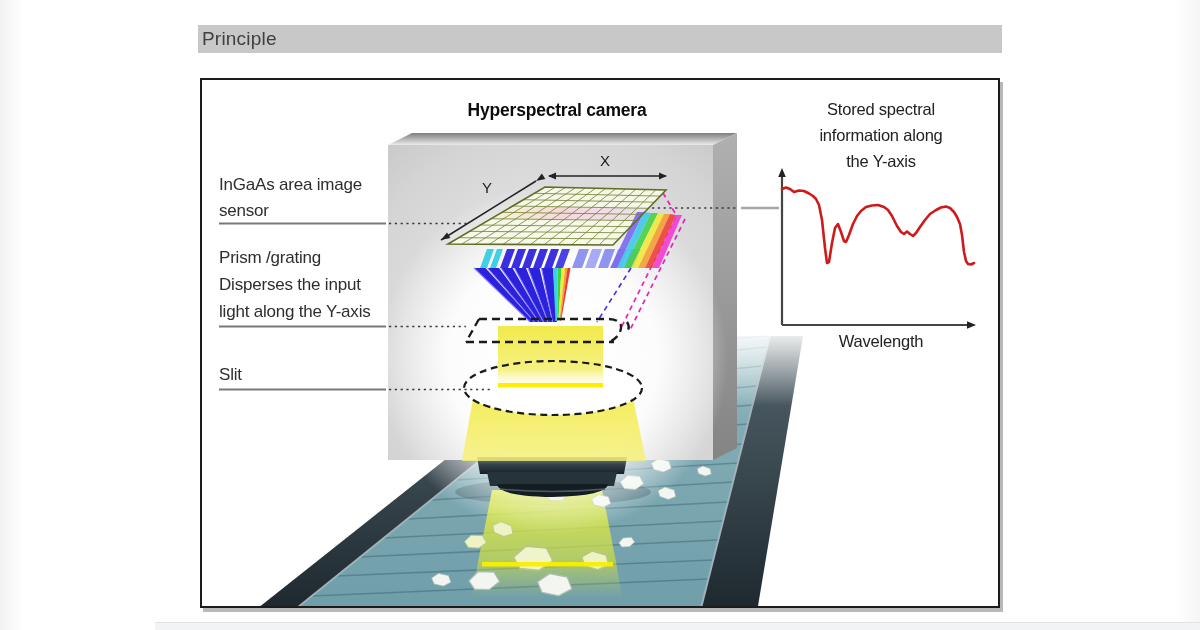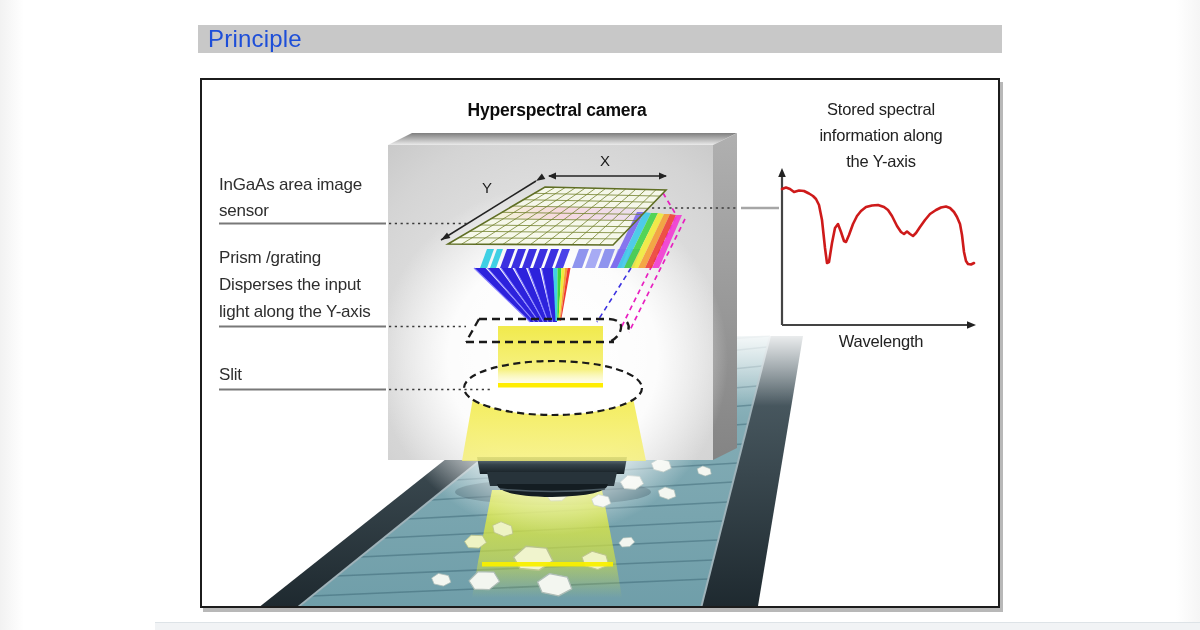--- a/index.html
+++ b/index.html
@@ -3,21 +3,21 @@
 <meta charset="utf-8">
 <style>
   html,body{margin:0;padding:0;}
   body{width:1200px;height:630px;position:relative;background:#ffffff;overflow:hidden;
        font-family:"Liberation Sans", sans-serif;}
   .edge-strip{position:absolute;top:0;bottom:0;width:24px;}
   .edge-strip.left{left:0;background:linear-gradient(to right,#f2f2f2,#ffffff);}
   .edge-strip.right{right:0;background:linear-gradient(to left,#f5f5f5,#ffffff);}
   .header-bar{position:absolute;left:198px;top:25px;width:804px;height:28px;
       background:#c8c8c8;display:flex;align-items:center;}
-  .header-bar span{font-size:24px;color:#1d4ed8;padding-left:10px;letter-spacing:.2px;}
+  .header-bar span{font-size:19px;color:#404040;padding-left:4px;letter-spacing:.2px;}
   .panel{position:absolute;left:200px;top:78px;width:796px;height:526px;
       background:#ffffff;border:2px solid #1c1c1c;box-shadow:3px 4px 0 rgba(0,0,0,.28);}
   .panel svg{display:block;}
   .bottom-strip{position:absolute;left:155px;right:0;top:622px;height:8px;
       background:#f1f3f5;border-top:1px solid #dde3e7;}
   text{font-family:"Liberation Sans", sans-serif;}
   .lbl{font-size:17px;fill:#2e2e2e;letter-spacing:-.2px;}
   .ttl{font-size:17.5px;font-weight:bold;fill:#0c0c0c;letter-spacing:-.2px;}
   .cap{font-size:16.5px;fill:#222;letter-spacing:-.2px;}
   .axlab{font-size:15px;fill:#1a1a1a;}

